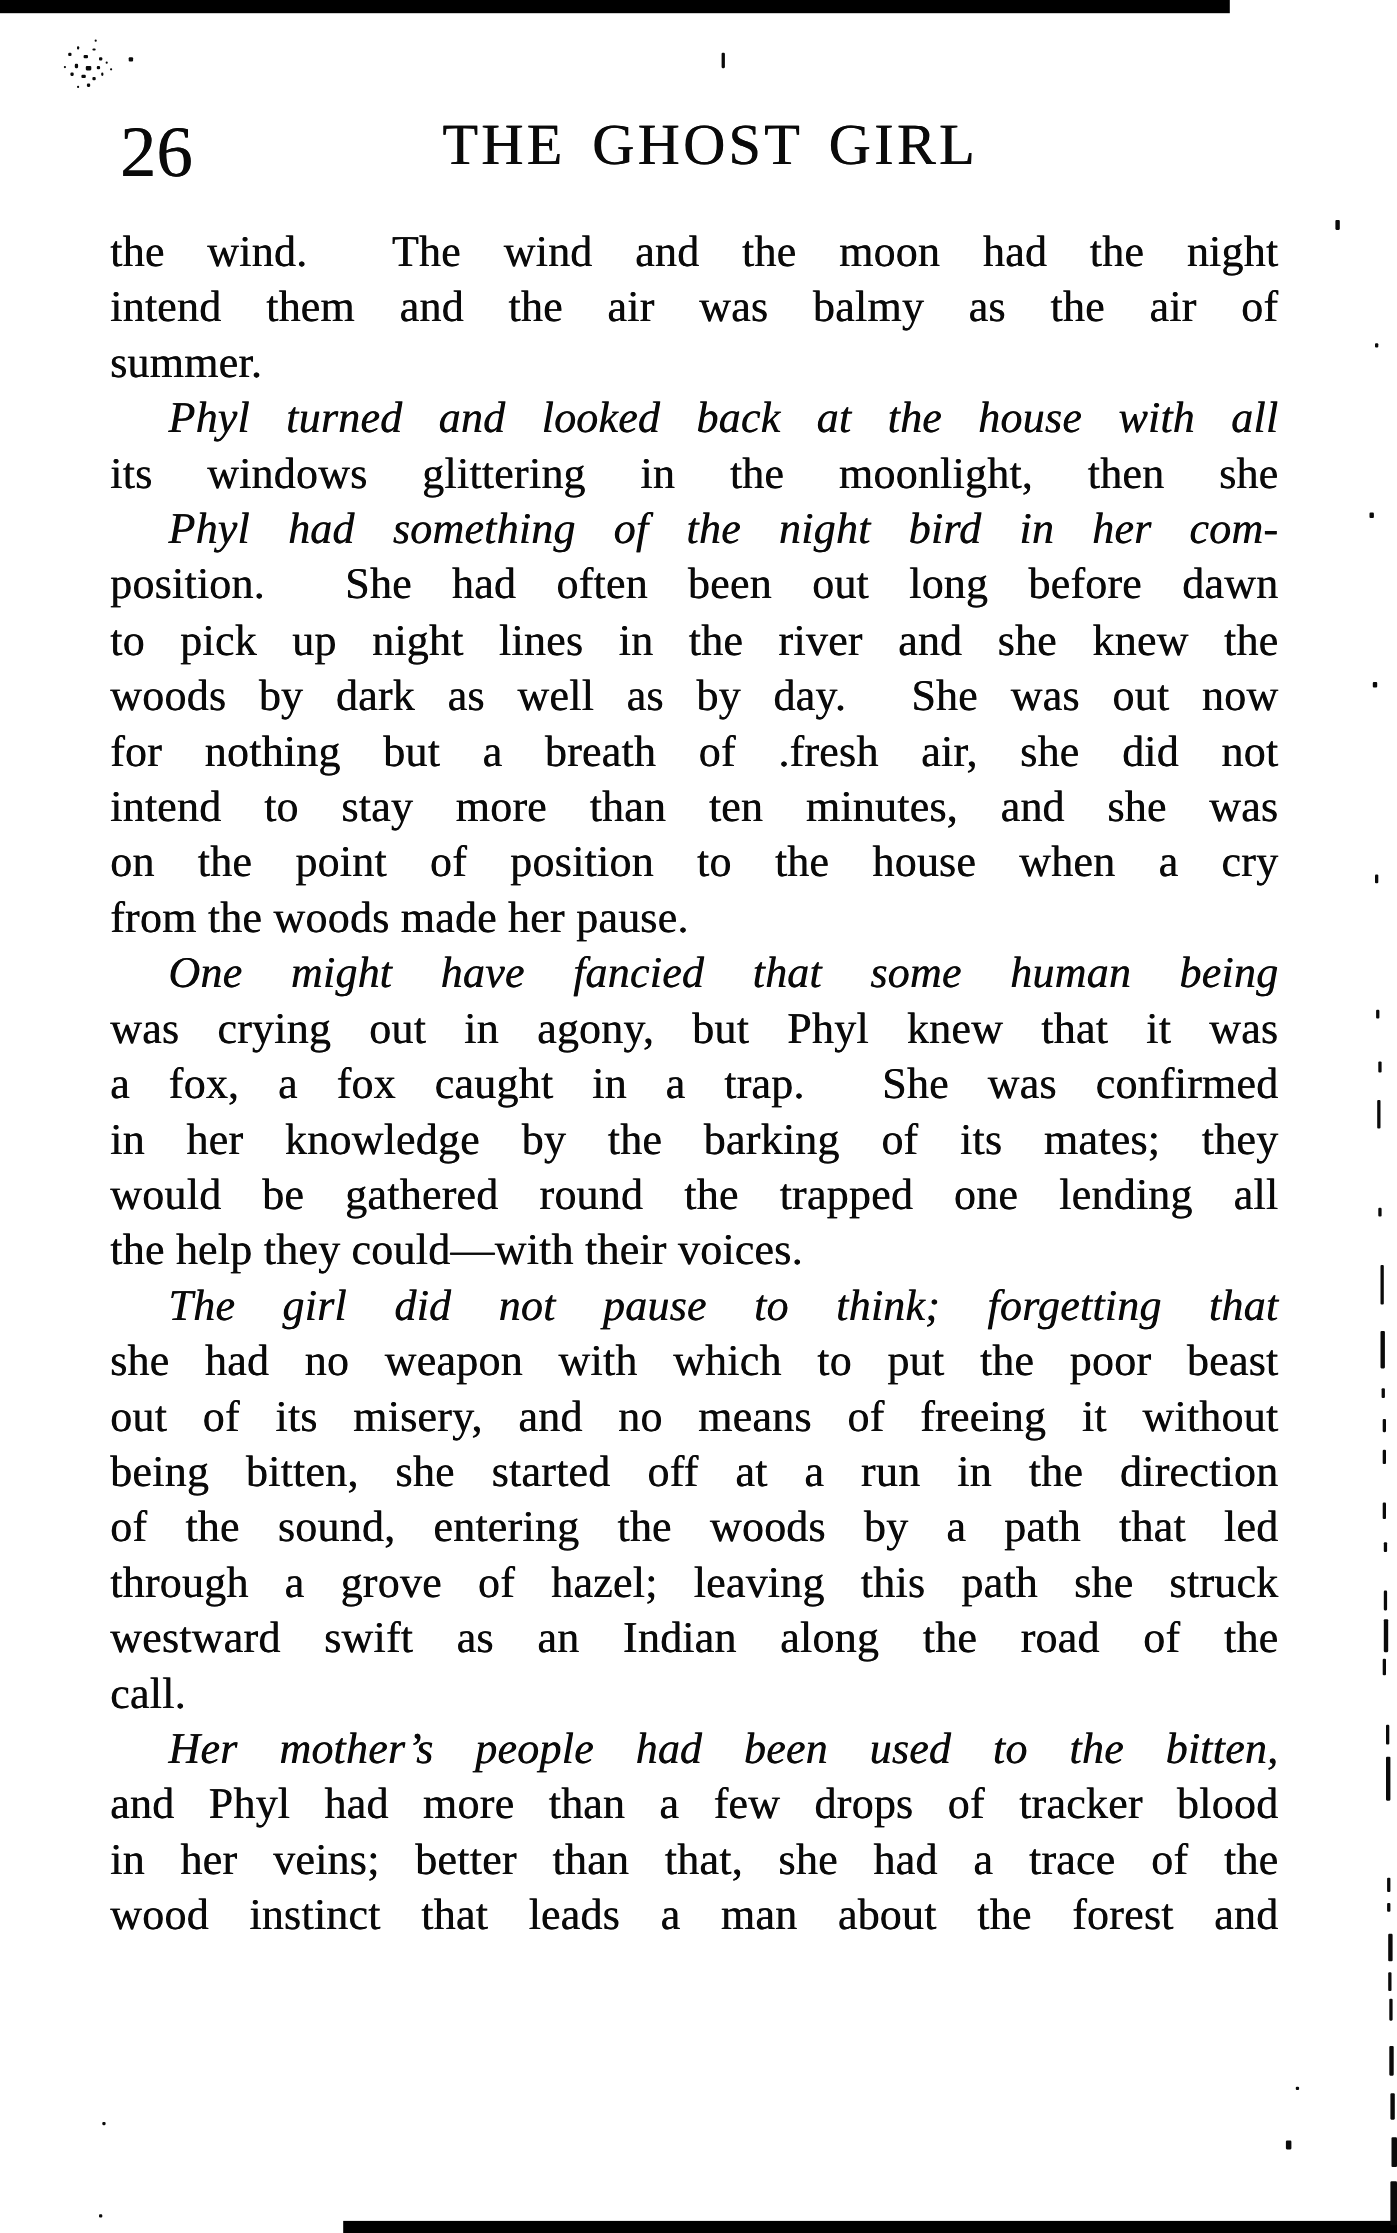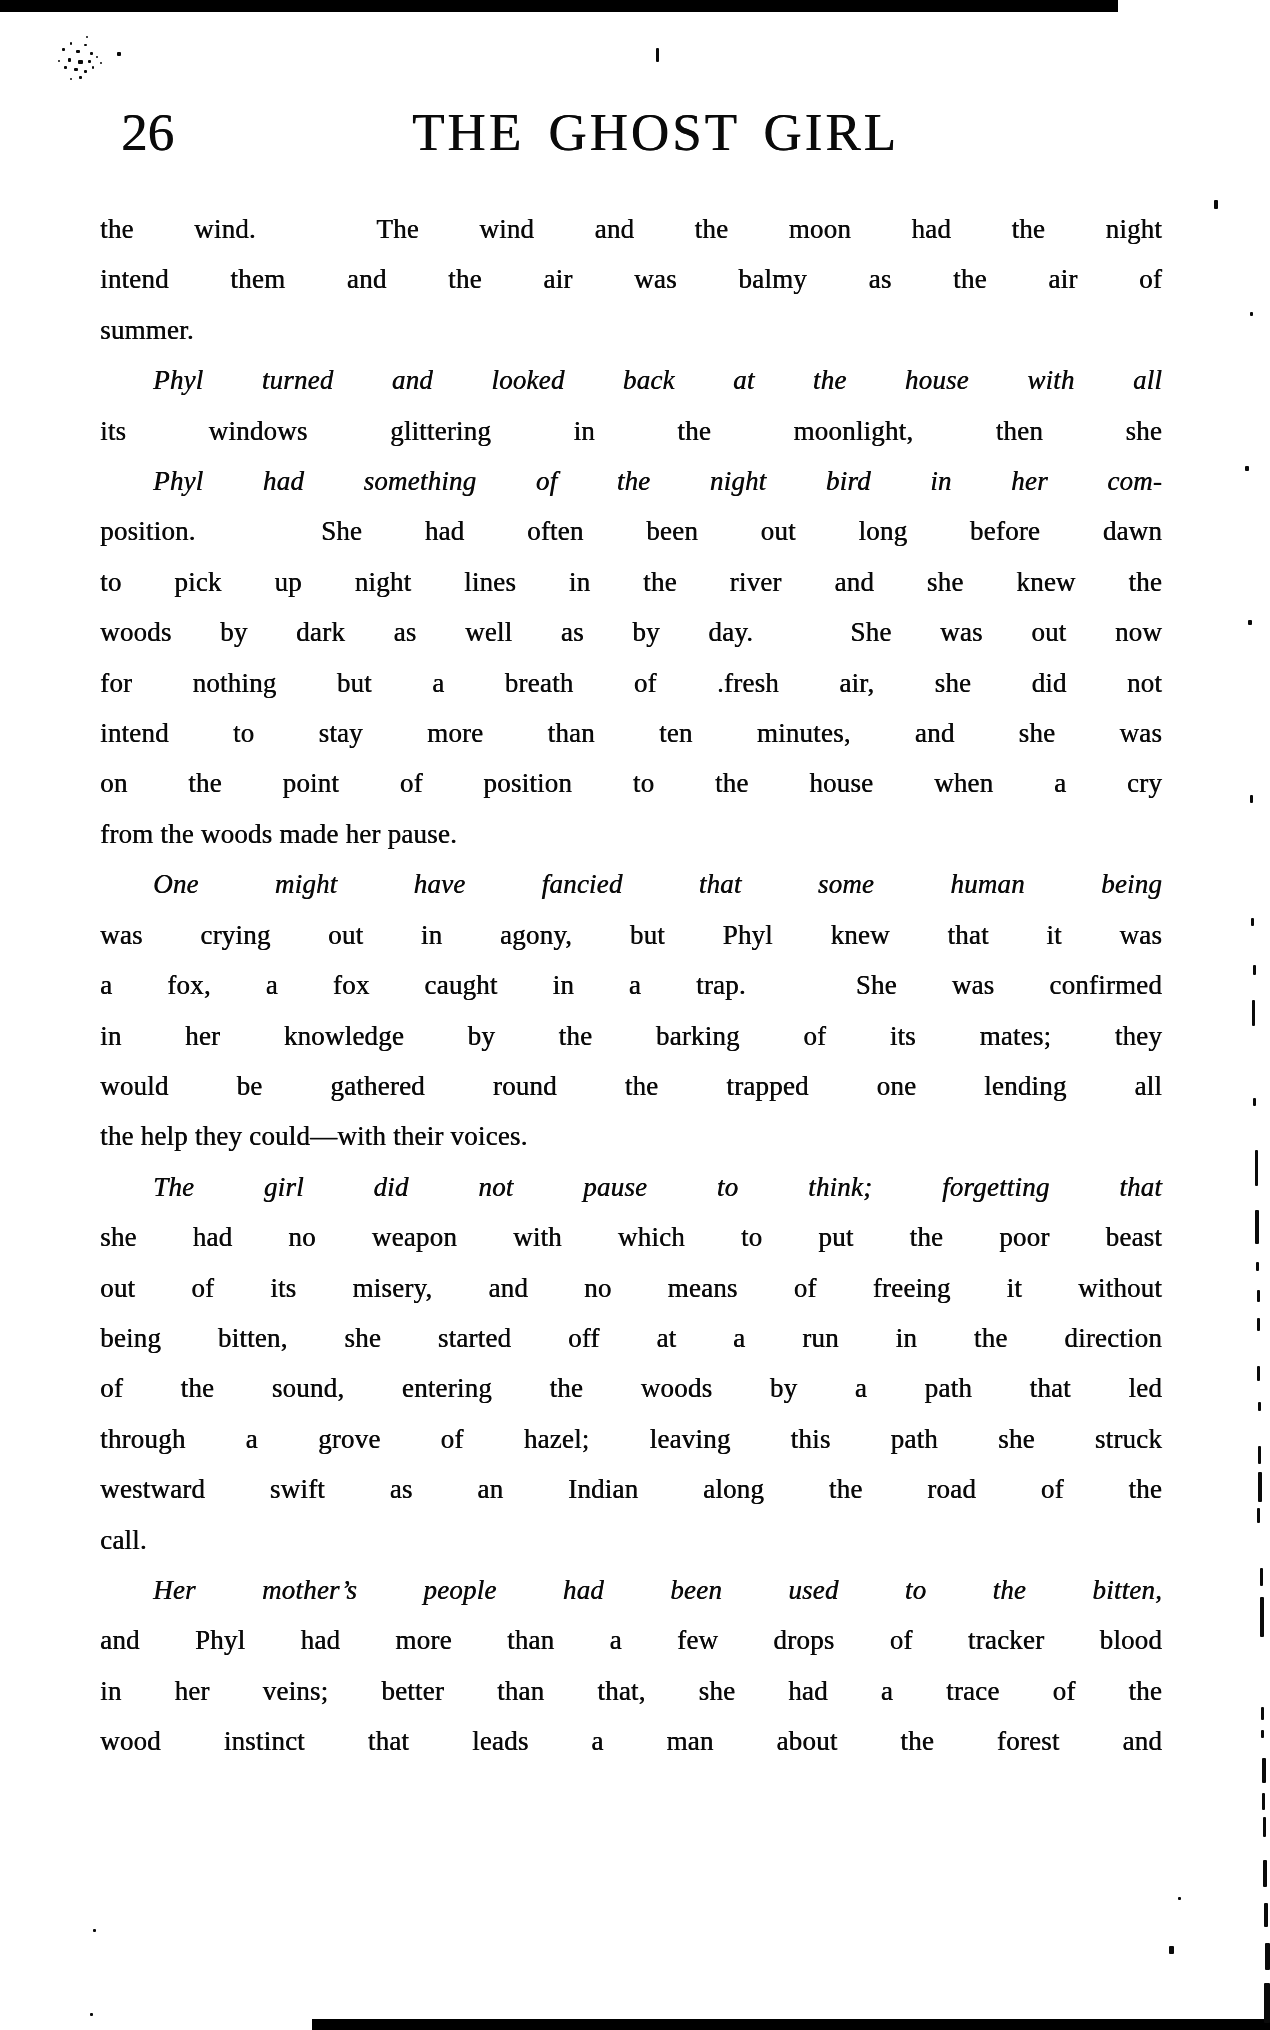--- a/index.html
+++ b/index.html
@@ -6,36 +6,35 @@
   #page{
     position:relative;
     width:1270px;height:2030px;
     background:#ffffff;
     overflow:hidden;
     font-family:"Liberation Serif","DejaVu Serif",serif;
     color:#0a0a0a;
   }
   
   #page-number{
-    position:absolute;left:121px;top:106px;
-    font-size:53px;line-height:1;
+    position:absolute;left:109px;top:106px;
+    font-size:66px;line-height:1;
     text-shadow:0.4px 0 0 currentColor;
   }
   #page-header-title{
     position:absolute;left:402px;top:106px;
     font-size:53px;line-height:1;
     letter-spacing:3px;word-spacing:8px;
     text-shadow:0.5px 0 0 currentColor;
     white-space:nowrap;
-    margin-left:10px;
   }
   
   #body-text{
     position:absolute;left:100px;top:204px;width:1062px;
-    font-size:27px;line-height:50.4px;
+    font-size:40px;line-height:50.4px;
     letter-spacing:0.2px;
     text-shadow:0.45px 0 0 currentColor;
   }
   .line{
     text-align:justify;
     text-align-last:left;
   }
   .line.just{text-align-last:justify;}
   .line.ind{text-indent:53px;font-style:italic;}
   

